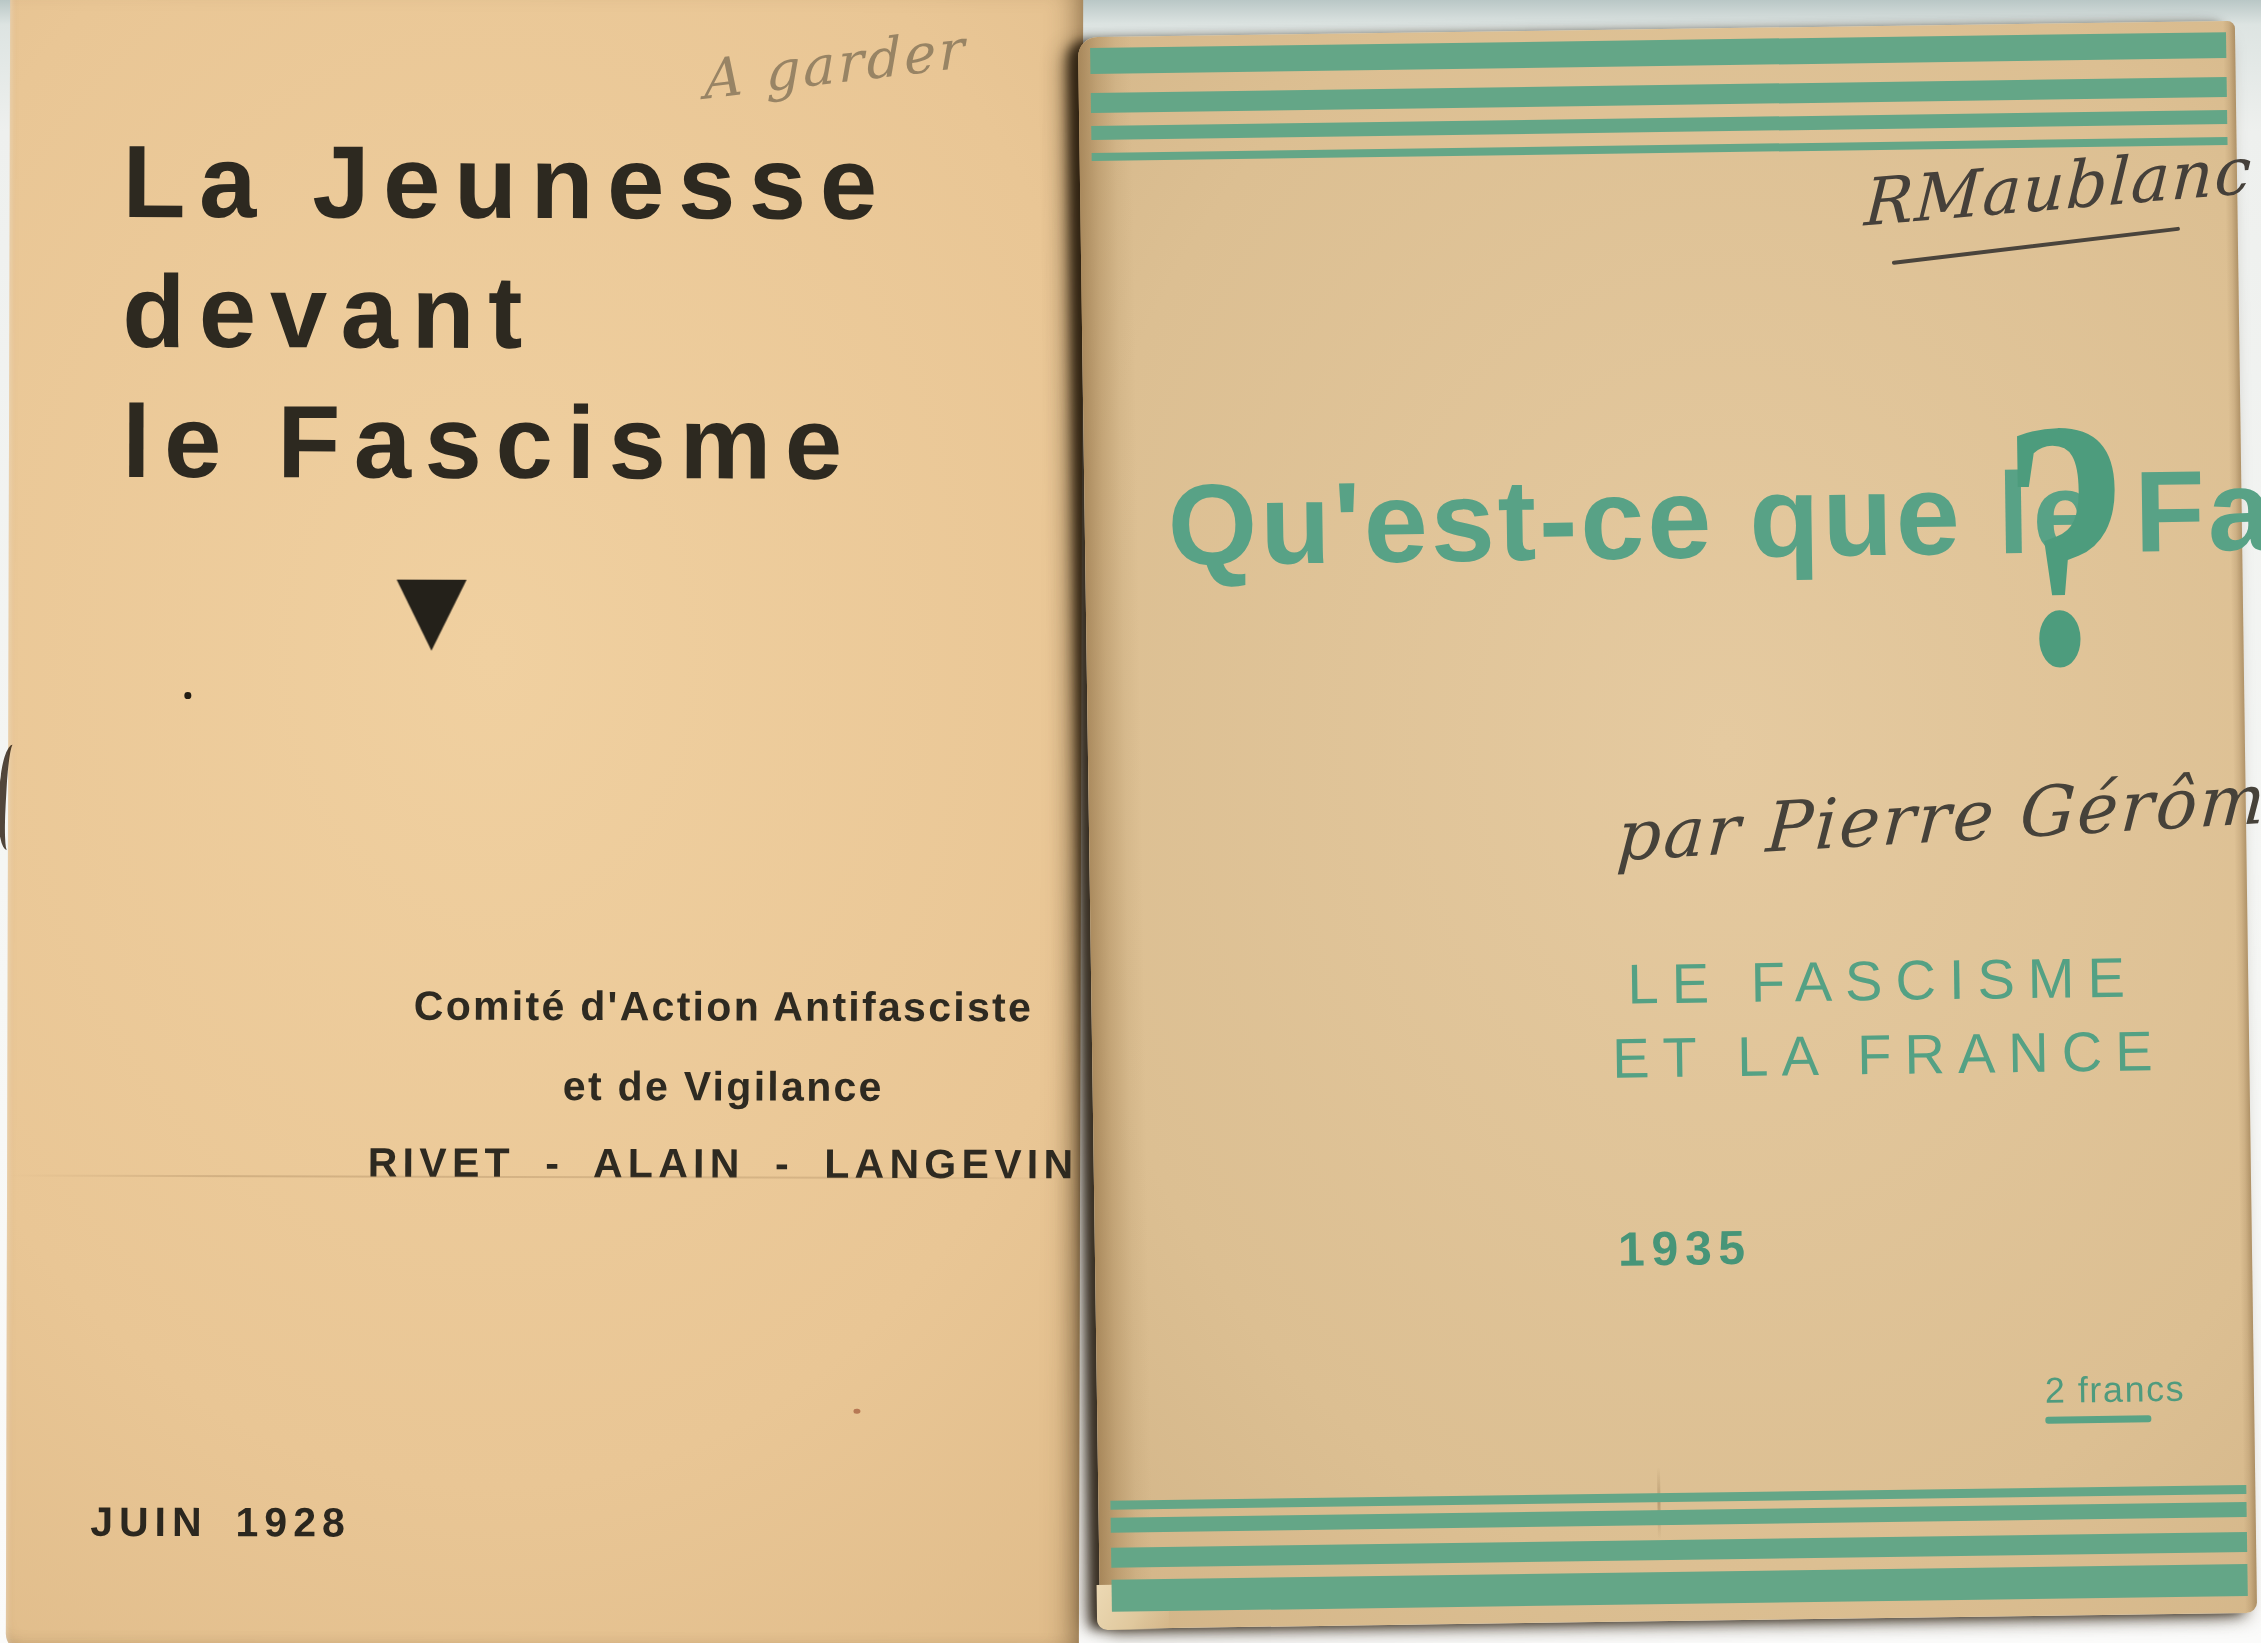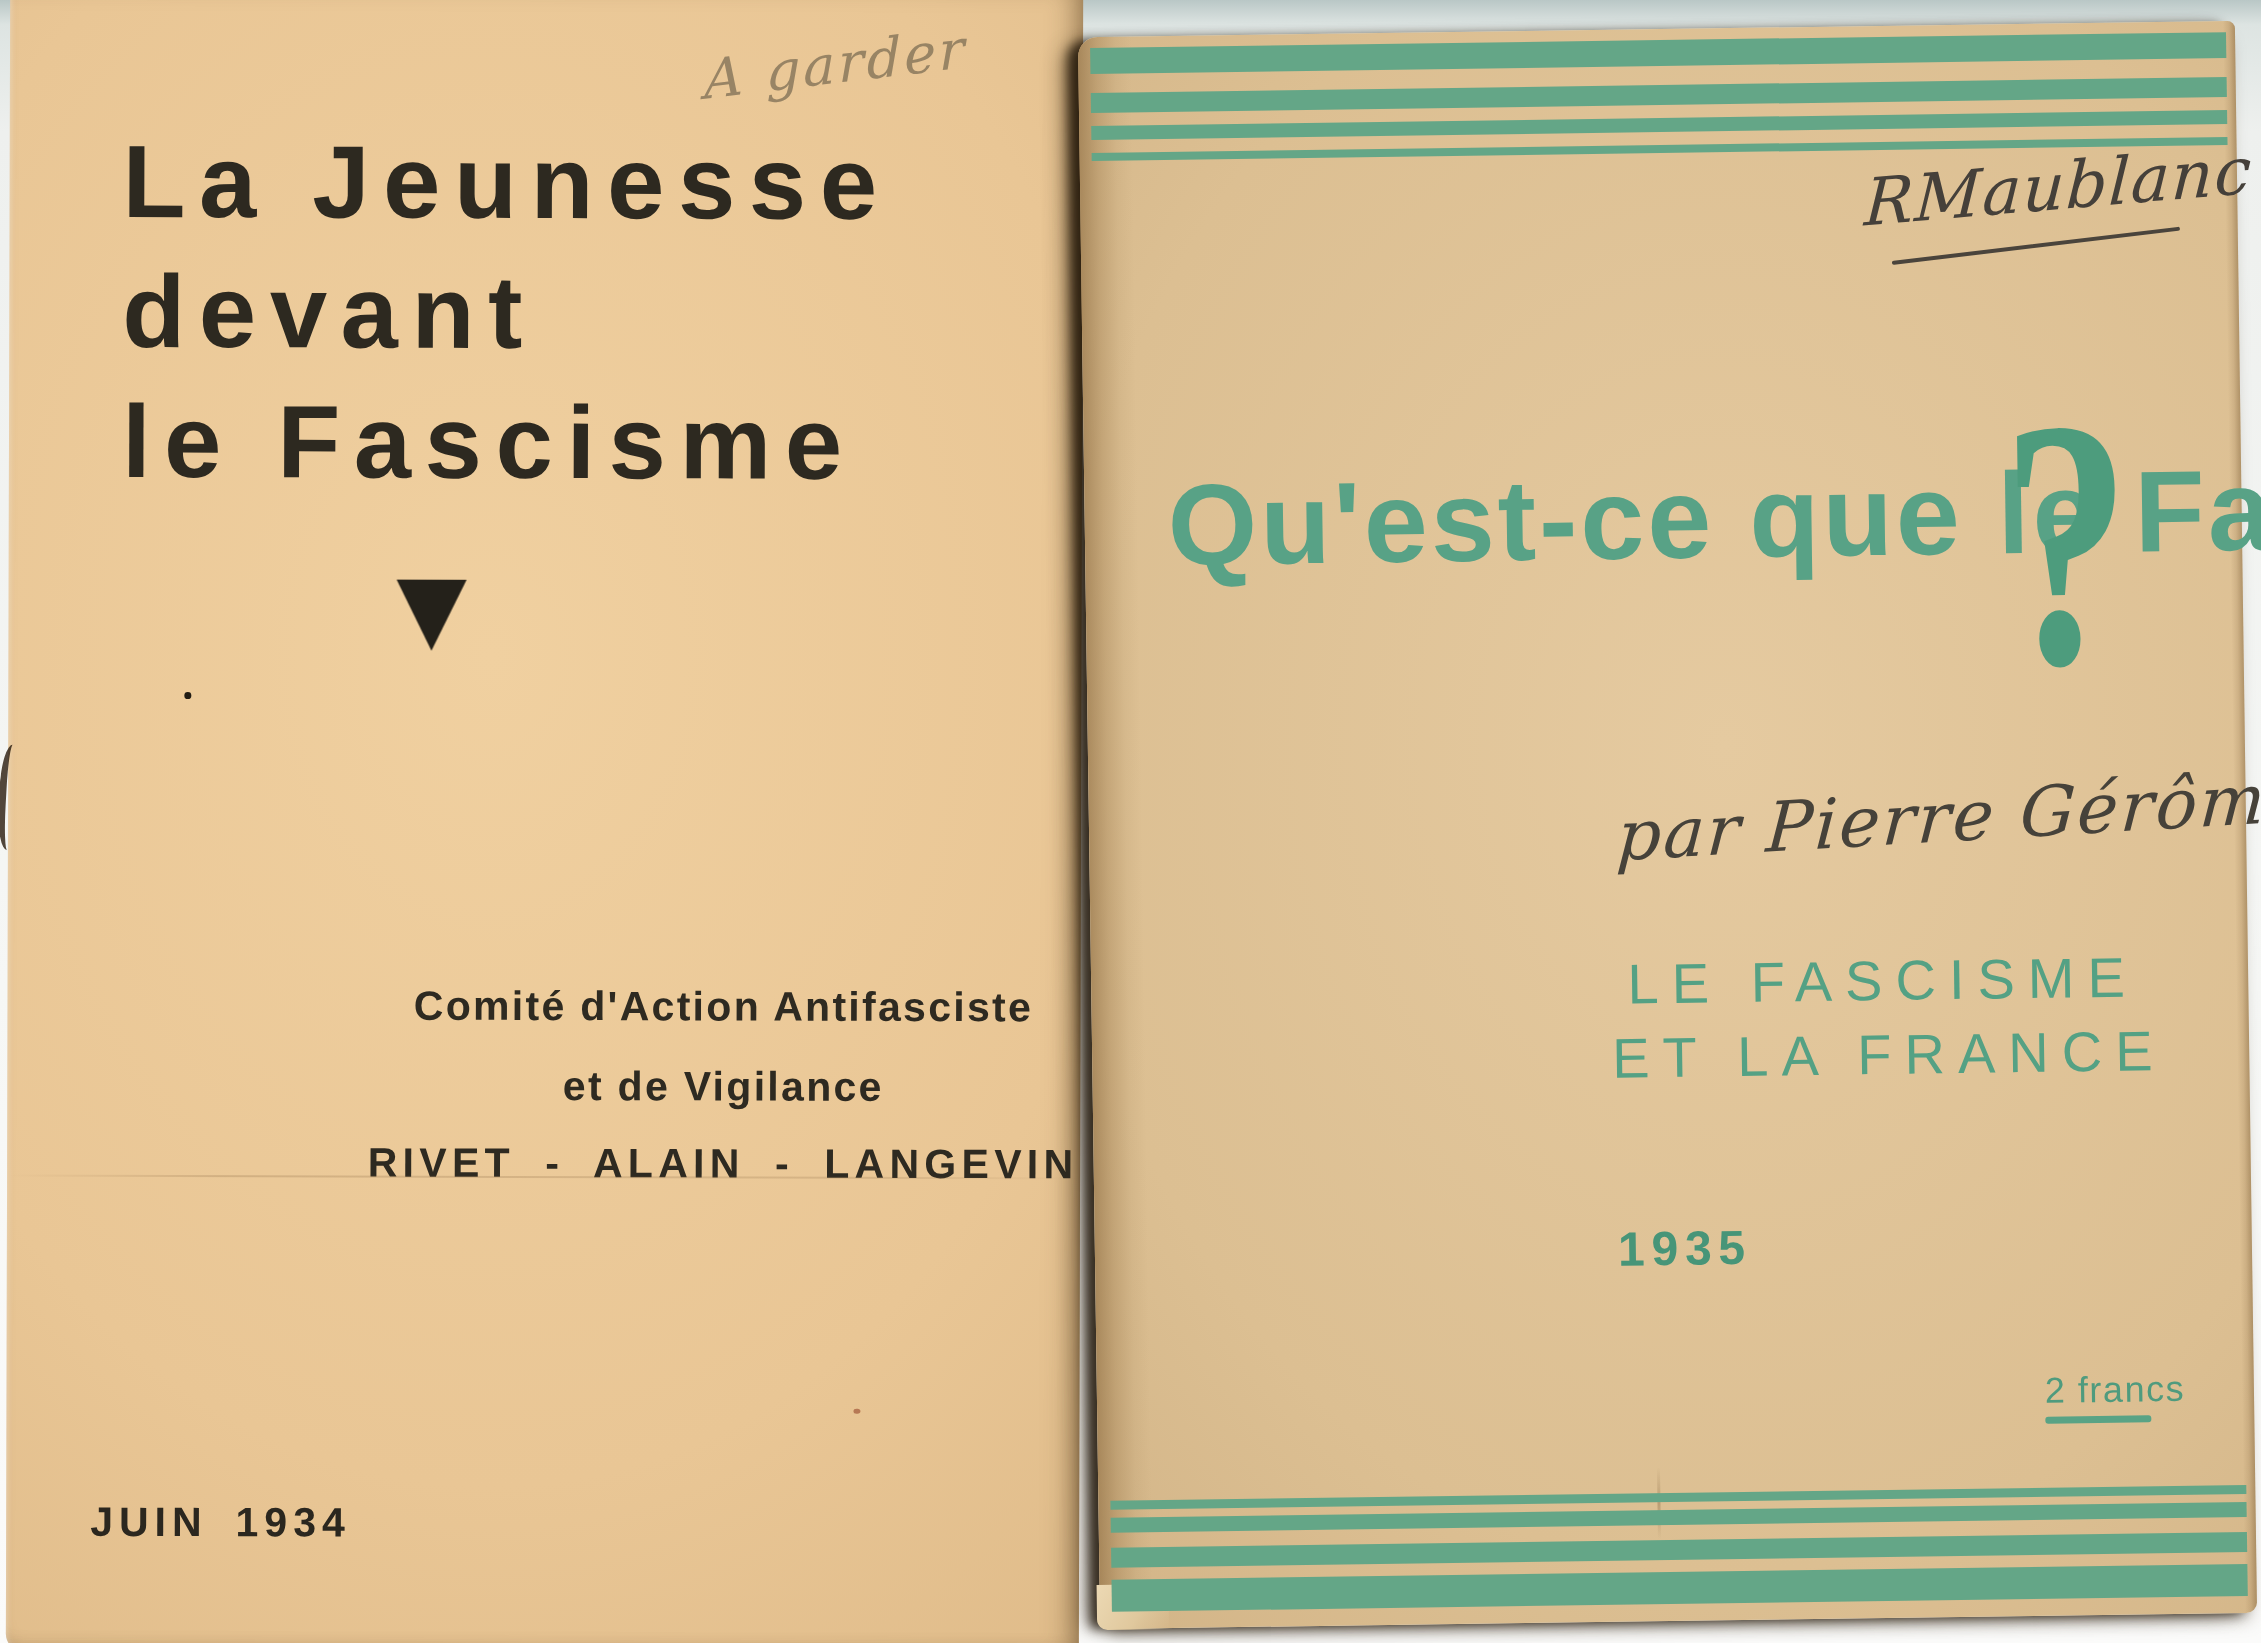--- a/index.html
+++ b/index.html
@@ -148,21 +148,21 @@
   <div class="lp-publisher">
     <div class="lp-pub-1">Comité d'Action Antifasciste</div>
     <div class="lp-pub-2">et de Vigilance</div>
     <div class="lp-authors">RIVET - ALAIN - LANGEVIN</div>
   </div>
 
   <div class="lp-crease"></div>
   <div class="lp-speck"></div>
   <div class="lp-edge-wear"></div>
 
-  <div class="lp-date">JUIN 1934</div>
+  <div class="lp-date">JUIN 1928</div>
 </div>
 
 <div class="pamphlet-right">
   <div class="rp-spine"></div>
   <div class="rp-foredge"></div>
 
   <div class="stripe s-t1"></div>
   <div class="stripe s-t2"></div>
   <div class="stripe s-t3"></div>
   <div class="stripe s-t4"></div>

